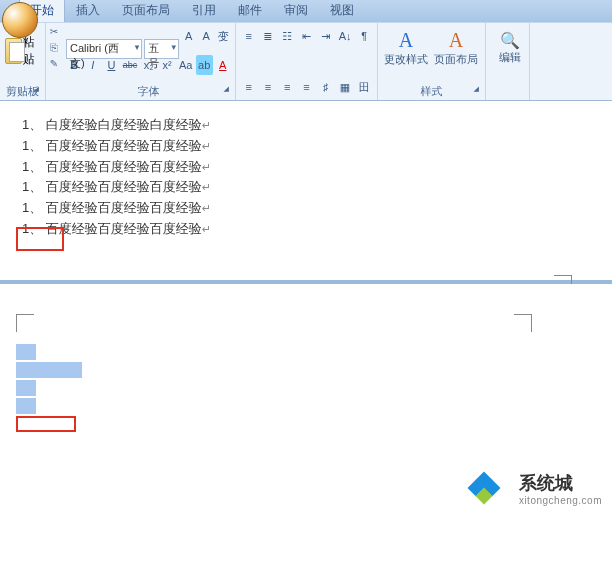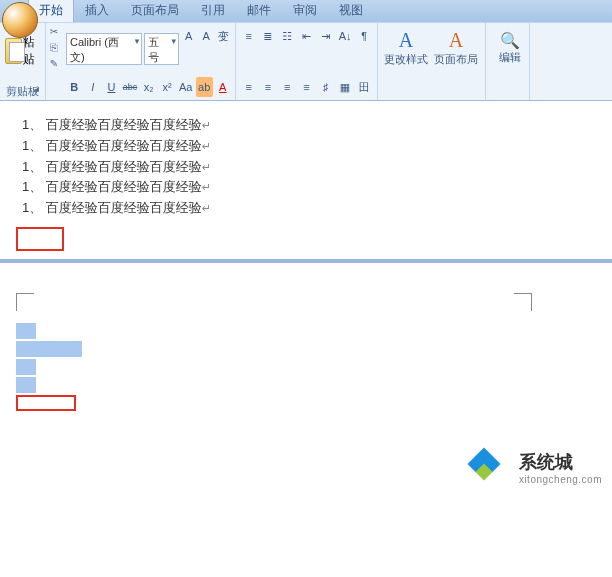--- a/index.html
+++ b/index.html
@@ -1,39 +1,39 @@
 <!DOCTYPE html>
 <html><head>
 <meta charset="utf-8">
 <style>
 * { box-sizing: border-box; margin: 0; padding: 0; }
 body { width: 612px; height: 577px; font-family: "Microsoft YaHei", sans-serif; font-size: 12px; background: #fff; position: relative; overflow: hidden; }
 
 .ribbon-area { background: linear-gradient(#dbe8f7, #c8dbf0); border-bottom: 1px solid #9db8d9; }
 
-.tabs { display: flex; height: 22px; align-items: flex-end; padding-left: 28px; background: linear-gradient(#bfd6ef, #a8c5e6); }
+.tabs { display: flex; height: 22px; align-items: flex-end; padding-left: 19px; background: linear-gradient(#bfd6ef, #a8c5e6); }
 .office-btn { position: absolute; left: 2px; top: 2px; width: 36px; height: 36px; border-radius: 50%; background: radial-gradient(circle at 30% 30%, #fff, #f5c56b 40%, #d88a2e 70%, #a65a10); border: 1px solid #8a6020; z-index: 10; }
 .tab { padding: 3px 10px; font-size: 12px; color: #3b5a82; cursor: pointer; border: 1px solid transparent; border-bottom: none; }
 .tab.active { background: #edf3fa; border-color: #9db8d9; border-radius: 3px 3px 0 0; color: #15428b; }
 
 .ribbon { display: flex; background: #edf3fa; height: 78px; border-top: 1px solid #c3d6ec; }
 .group { border-right: 1px solid #c3d6ec; padding: 2px 4px 0; display: flex; flex-direction: column; justify-content: space-between; }
 .group-label { font-size: 11px; color: #4a6a94; text-align: center; padding: 1px 0; position: relative; }
 .group-label::after { content: "◢"; font-size: 7px; color: #4a6a94; position: absolute; right: 2px; top: 2px; }
 
 .clipboard { width: 46px; }
 .paste-btn { width: 38px; height: 52px; display: flex; flex-direction: row; align-items: center; justify-content: center; border: 1px solid transparent; border-radius: 3px; }
 .paste-icon { width: 22px; height: 26px; background: linear-gradient(#f8e6a0, #e8c668); border: 1px solid #c0a040; border-radius: 2px; position: relative; }
 .paste-icon::before { content: ""; position: absolute; top: 3px; left: 3px; width: 14px; height: 18px; background: #fff; border: 1px solid #aaa; }
 .mini-icons { position: absolute; left: 46px; top: 26px; display: flex; flex-direction: column; gap: 2px; }
 .mini { width: 16px; height: 14px; font-size: 10px; color: #4a6a94; text-align: center; }
 
 .font-group { width: 190px; padding-left: 20px; }
 .font-row { display: flex; gap: 2px; align-items: center; margin-bottom: 2px; height: 22px; }
-.combo { height: 32px; border: 1px solid #a8bdd8; background: #fff; font-size: 11px; padding: 1px 14px 2px 3px; position: relative; color: #333; margin-top: 26px; }
+.combo { height: 20px; border: 1px solid #a8bdd8; background: #fff; font-size: 11px; padding: 1px 14px 2px 3px; position: relative; color: #333; margin-top: 26px; }
 .combo::after { content: "▾"; position: absolute; right: 2px; top: 2px; font-size: 9px; color: #4a6a94; }
 .font-name { width: 88px; }
 .font-size { width: 38px; }
 .btn { width: 18px; height: 20px; border: 1px solid transparent; display: inline-flex; align-items: center; justify-content: center; font-size: 11px; color: #3b5a82; border-radius: 2px; cursor: pointer; }
 
 .para-group { width: 142px; }
 .style-group { width: 108px; display: flex; flex-direction: column; }
 .style-btns { display: flex; gap: 6px; padding: 4px 2px; }
 .style-btn { width: 44px; display: flex; flex-direction: column; align-items: center; font-size: 11px; color: #3b5a82; }
 .style-A { font-size: 20px; font-family: serif; }
@@ -56,21 +56,21 @@
 .lower { background: #fff; height: 230px; position: relative; }
 .sel-block { position: absolute; background: #a8c8f0; }
 .sb1 { left: 16px; top: 60px; width: 20px; height: 16px; }
 .sb2 { left: 16px; top: 78px; width: 66px; height: 16px; }
 .sb3 { left: 16px; top: 96px; width: 20px; height: 16px; }
 .sb4 { left: 16px; top: 114px; width: 20px; height: 16px; }
 .sb5 { left: 16px; top: 132px; width: 60px; height: 16px; border:2px solid #e03020; background:transparent; }
 .crop2a { position: absolute; left: 16px; top: 30px; width: 18px; height: 18px; border-top: 1px solid #888; border-left: 1px solid #888; }
 .crop2b { position: absolute; right: 80px; top: 30px; width: 18px; height: 18px; border-top: 1px solid #888; border-right: 1px solid #888; }
 
-.watermark { position: absolute; right: 10px; bottom: 8px; display: flex; gap: 21px; font-size: 18px; color: #333; font-weight: bold; }
+.watermark { position: absolute; right: 10px; bottom: 8px; display: flex; align-items: center; gap: 21px; font-size: 18px; color: #333; font-weight: bold; }
 .wm-logo { width: 28px; height: 28px; position: relative; }
 .wm-d { position: absolute; width: 12px; height: 12px; background: #1a8fe0; transform: rotate(45deg); }
 .wm-d1 { left: 8px; top: 0; }
 .wm-d2 { left: 0; top: 8px; }
 .wm-d3 { left: 16px; top: 8px; }
 .wm-d4 { left: 8px; top: 16px; background: #9ac83c; }
 .wm-sub { font-size: 10px; color: #888; display: block; font-weight: normal; letter-spacing: 0.5px; }
 </style>
 </head>
 <body>
@@ -110,23 +110,24 @@
         <span class="btn">变</span>
       </div>
       <div class="font-row">
         <span class="btn" style="font-weight:bold">B</span>
         <span class="btn" style="font-style:italic">I</span>
         <span class="btn" style="text-decoration:underline">U</span>
         <span class="btn" style="text-decoration:line-through;font-size:9px">abc</span>
         <span class="btn">x₂</span>
         <span class="btn">x²</span>
         <span class="btn">Aa</span>
-        <span class="btn" style="background:#fdba74">ab</span>
+        <span class="btn" style="background:#7dd3fc">ab</span>
         <span class="btn" style="color:#d00;text-decoration:underline">A</span>
       </div>
+      <div class="group-label">字体</div>
     </div>
 
     <div class="group para-group">
       <div class="font-row">
         <span class="btn">≡</span>
         <span class="btn">≣</span>
         <span class="btn">☷</span>
         <span class="btn">⇤</span>
         <span class="btn">⇥</span>
         <span class="btn">A↓</span>
@@ -147,32 +148,34 @@
       <div class="style-btns">
         <div class="style-btn">
           <span class="style-A quick">A</span>
           <span>更改样式</span>
         </div>
         <div class="style-btn">
           <span class="style-A change">A</span>
           <span>页面布局</span>
         </div>
       </div>
+      <div class="group-label">样式</div>
     </div>
 
     <div class="group edit-group">
       <div class="edit-btn">
         <span class="edit-icon">🔍</span>
         <span>编辑</span>
       </div>
     </div>
   </div>
 </div>
 
 <div class="doc">
+  <div class="doc-line"><span>1、 白度经验白度经验白度经验</span><span class="para-mark">↵</span></div>
   <div class="doc-line"><span>1、 百度经验百度经验百度经验</span><span class="para-mark">↵</span></div>
   <div class="doc-line"><span>1、 百度经验百度经验百度经验</span><span class="para-mark">↵</span></div>
   <div class="doc-line"><span>1、 百度经验百度经验百度经验</span><span class="para-mark">↵</span></div>
   <div class="doc-line"><span>1、 百度经验百度经验百度经验</span><span class="para-mark">↵</span></div>
   <div class="doc-line"><span>1、 百度经验百度经验百度经验</span><span class="para-mark">↵</span></div>
   <div class="redbox1"></div>
   <div class="crop1 crop-tr"></div>
   <div class="crop1 crop-bl"></div>
 </div>
 

